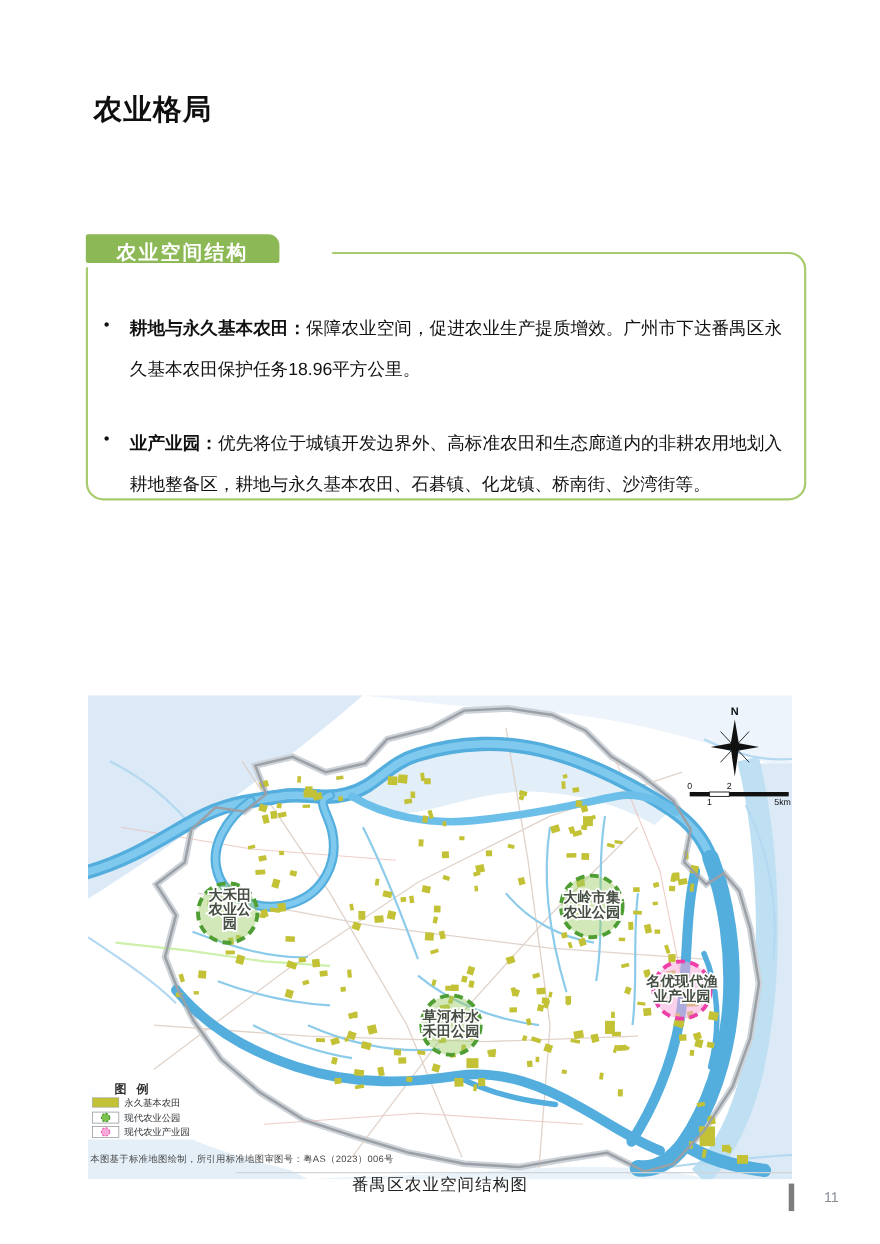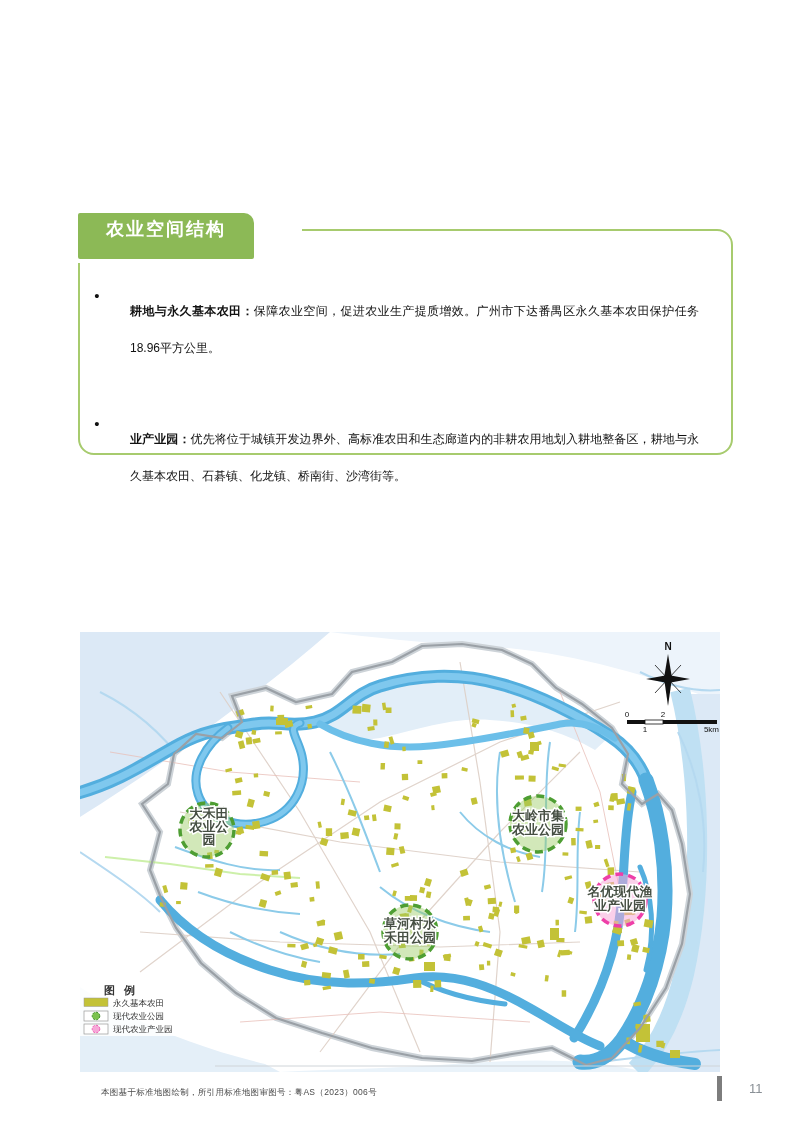--- a/index.html
+++ b/index.html
@@ -5,52 +5,53 @@
   html,body{margin:0;padding:0;background:#fff;}
   body{font-family:"Liberation Sans","DejaVu Sans",sans-serif;color:#1a1a1a;}
   .page{position:relative;width:800px;height:1131px;background:#ffffff;overflow:hidden;}
 
   .doc-title{position:absolute;left:85px;top:82px;font-size:26px;font-weight:bold;
     color:#0f0f0f;letter-spacing:1px;margin:0;}
 
   .badge-wrap{position:absolute;left:78px;top:213px;background:#ffffff;
     padding:0 48px 4px 0;z-index:2;}
   .badge{background:#8cb956;color:#ffffff;font-size:18px;font-weight:bold;
-    line-height:33px;height:46px;padding:0 28px;letter-spacing:2px;
+    line-height:33px;height:26px;padding:0 28px;letter-spacing:2px;
     border-radius:2px 10px 2px 2px;}
 
   .info-box{position:absolute;left:78px;top:229px;width:655px;height:226px;
     border:2px solid #a7cb6e;border-radius:16px;z-index:1;box-sizing:border-box;
     padding:46px 16px 0 10px;}
   .bullet{display:flex;gap:10px;margin-bottom:22px;}
   .bullet .dot{width:14px;text-align:center;font-size:15px;line-height:37px;color:#111;}
-  .bullet p{flex:1;margin:16px;font-size:12px;line-height:37px;text-align:justify;color:#111;}
+  .bullet p{flex:1;margin:4px;font-size:16px;line-height:37px;text-align:justify;color:#111;}
   .bullet p b{font-weight:bold;}
 
   .map-wrap{position:absolute;left:80px;top:632px;width:640px;height:440px;}
-  .map-note{position:absolute;left:82px;top:1087px;font-size:8.5px;color:#4a4a4a;
-    z-index:3;letter-spacing:0.3px;margin-left:19px;}
+  .map-note{position:absolute;left:82px;top:1048px;font-size:8.5px;color:#4a4a4a;
+    z-index:3;letter-spacing:0.3px;}
   .map-caption{position:absolute;left:80px;top:1068px;width:640px;text-align:center;
     font-size:15px;color:#222;letter-spacing:1px;}
 
   .pageno{position:absolute;left:717px;top:1076px;display:flex;align-items:center;gap:27px;}
   .pageno .bar{display:inline-block;width:5px;height:25px;background:#7d7d7d;}
   .pageno .num{font-size:13px;color:#8a9096;}
 
   svg text{font-family:"Liberation Sans","DejaVu Sans",sans-serif;}
   .park-label{font-size:13px;font-weight:bold;fill:#464f43;stroke:#ffffff;
     stroke-width:3px;paint-order:stroke;text-anchor:middle;}
   .legend-label{font-size:8.5px;fill:#333;}
   .scale-label{font-size:8px;fill:#111;}
 </style>
 </head>
 <body>
 
 <div class="page">
 
+  <h1 class="doc-title">农业格局</h1>
 
   <div class="badge-wrap">
     <div class="badge">农业空间结构</div>
   </div>
 
   <div class="info-box">
     <div class="bullet">
       <span class="dot">•</span>
       <p><b>耕地与永久基本农田：</b><span>保障农业空间，促进农业生产提质增效。广州市下达番禺区永久基本农田保护任务18.96平方公里。</span></p>
     </div>
@@ -407,18 +408,19 @@
         <rect x="4" y="392" width="24" height="10" fill="#ffffff" stroke="#999" stroke-width="0.7"></rect>
         <circle cx="16" cy="397" r="3.8" fill="#f7a8d8" stroke="#ee58b4" stroke-width="1" stroke-dasharray="2 1.5"></circle>
         <text class="legend-label" x="33" y="400">现代农业产业园</text>
       </g>
 
       <line x1="135" y1="434" x2="640" y2="434" stroke="#cfd4d8" stroke-width="1"></line>
     </svg>
   </div>
 
   <div class="map-note">本图基于标准地图绘制，所引用标准地图审图号：粤AS（2023）006号</div>
+  <div class="map-caption">番禺区农业空间结构图</div>
 
   <div class="pageno">
     <span class="bar"></span>
     <span class="num">11</span>
   </div>
 </div>
 
 </body></html>

